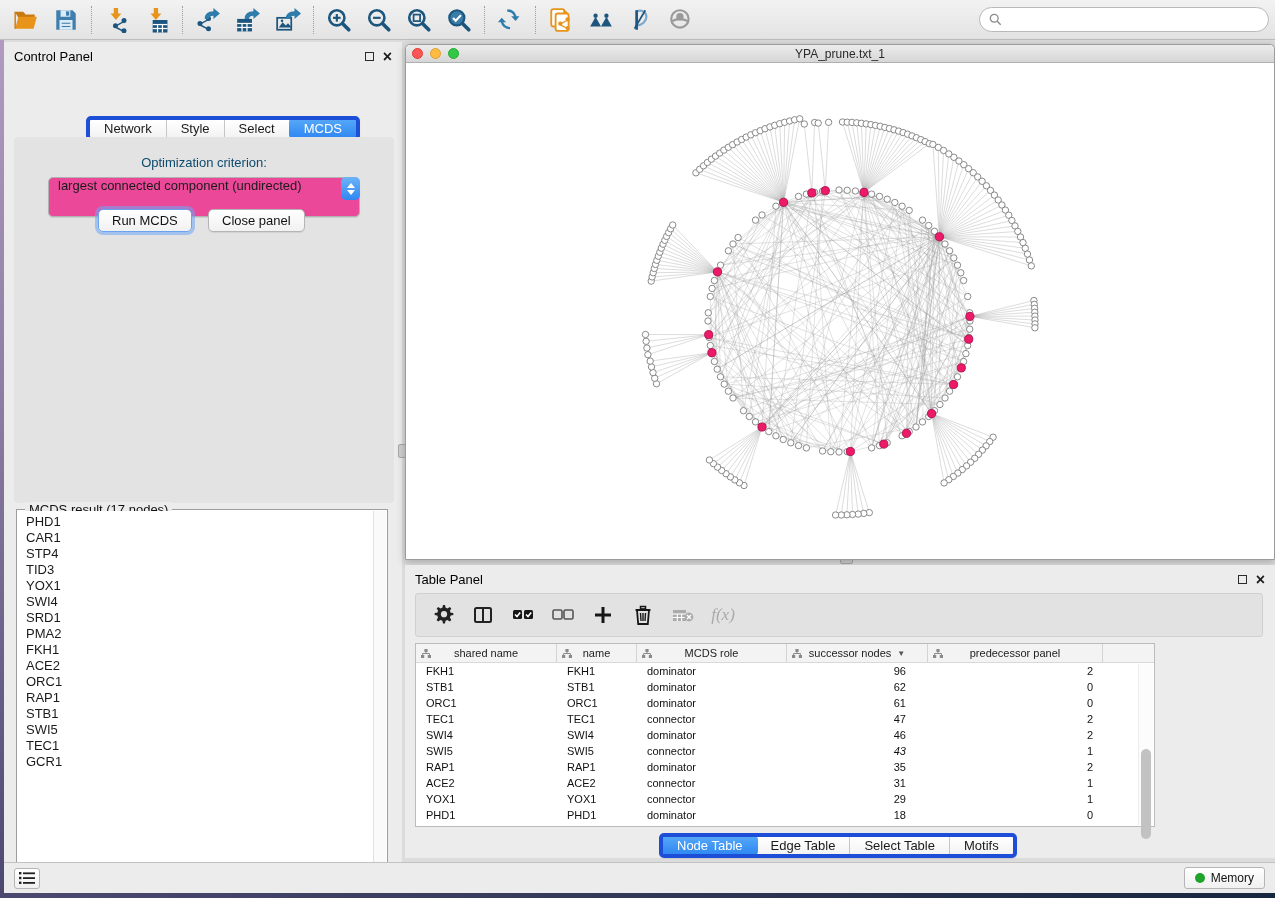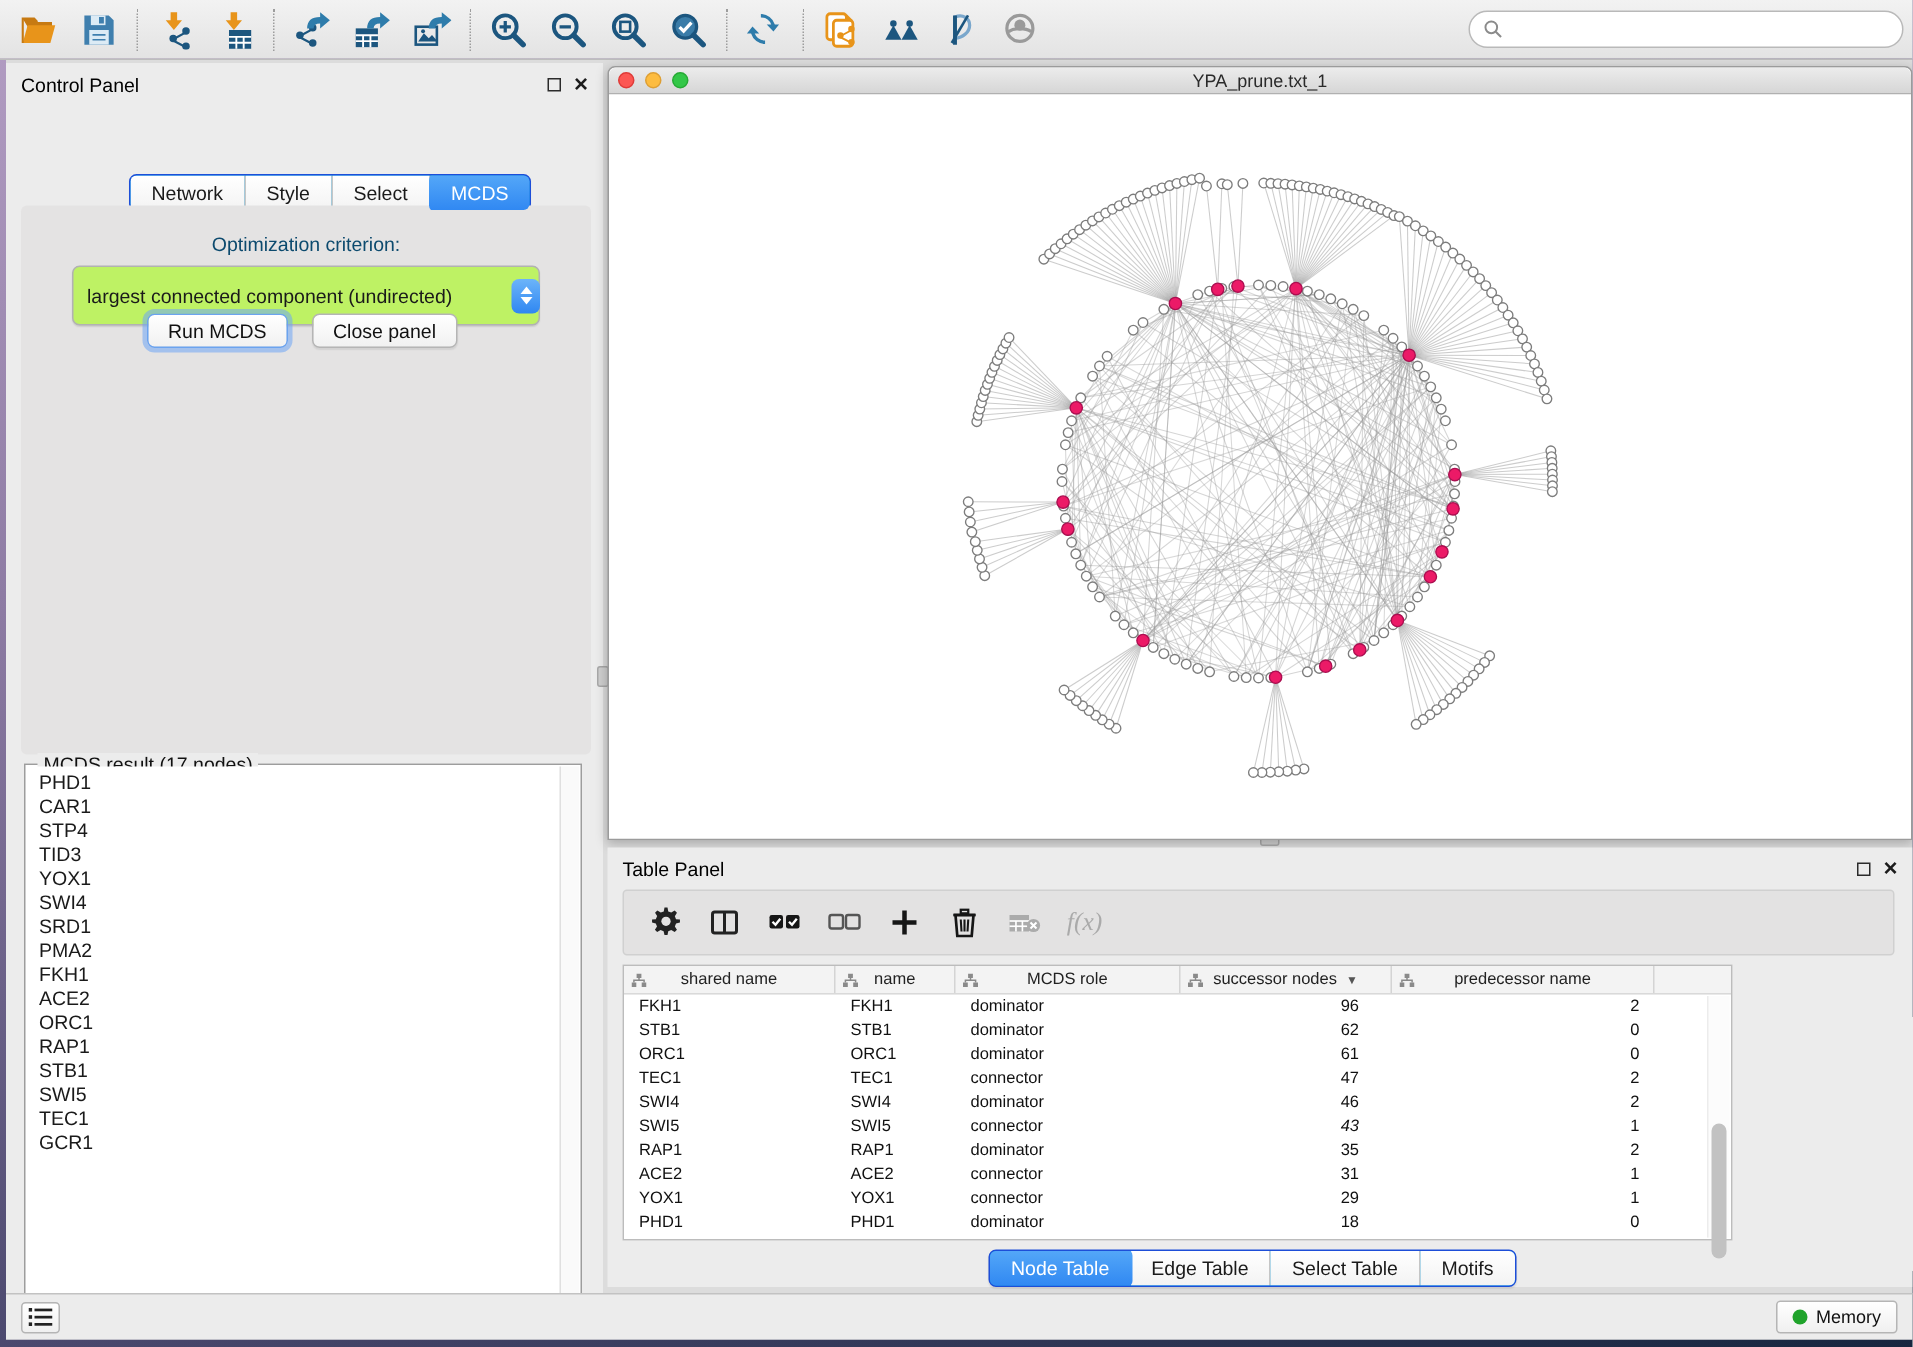--- a/index.html
+++ b/index.html
@@ -27,33 +27,33 @@
   #content-region { left:4px; top:40px; width:1271px; height:853px; background:#dcdcdc; }
 
   
   #control-panel { left:4px; top:42px; width:398px; height:820px; background:#ececec; }
   .panel-title-row { height:28px; display:flex; align-items:center; padding:0 10px; }
   .panel-title { font-size:13px; color:#000000; }
   .win-icons { margin-left:auto; display:flex; align-items:center; gap:9px; }
   .float-ic { width:9px; height:9px; border:1.6px solid #2b2b2b; display:inline-block; }
   .close-ic { font-size:16px; font-weight:bold; color:#1b1b1b; line-height:9px; }
 
-  .seg-tabs { display:flex; height:25px; border:1px solid #1d4ed8; border-radius:5px;
-    background:#0ea5e9; overflow:hidden; box-shadow:0 1px 1px rgba(0,0,0,.08); }
+  .seg-tabs { display:flex; height:25px; border:4px solid #1d4ed8; border-radius:5px;
+    background:#d946ef; overflow:hidden; box-shadow:0 1px 1px rgba(0,0,0,.08); }
   .seg-tab { padding:0 14px; display:flex; align-items:center; font-size:13px;
     border-right:1px solid #c6c6c6; color:#1a1a1a; background:linear-gradient(#ffffff,#f3f3f3); }
   .seg-tab:last-child { border-right:none; }
   .seg-tab.active { background:linear-gradient(#55a8f8,#2f87f2); color:#fff; border-right:none;
     border-radius:4px; margin:-1px; padding:0 15px; position:relative; z-index:2;}
 
   #cp-tabs { left:82px; top:74px; }
   #cp-box { left:10px; top:95px; width:380px; height:366px; background:#e4e3e3; border-radius:4px; }
   #opt-label { left:0; top:18px; width:380px; text-align:center; font-size:13px; color:#0c4a6e; }
-  #criterion-select { left:34px; top:40px; width:312px; height:40px; background:#bef264; border:1px solid #b2b2b2;
-    border-radius:5px; display:flex; align-items:center; box-shadow:0 1px 1px rgba(0,0,0,.1);}
+  #criterion-select { left:34px; top:40px; width:312px; height:40px; background:#ec4899; border:1px solid #b2b2b2;
+    border-radius:5px; display:flex; align-items:flex-start; box-shadow:0 1px 1px rgba(0,0,0,.1);}
   #criterion-select .sel-text { flex:1; padding:0 9px; font-size:13px; white-space:nowrap; }
   .stepper { width:19px; height:23px; margin:-1px; border-radius:5px; background:linear-gradient(#6cb4f9,#2f87f2);
     display:flex; flex-direction:column; align-items:center; justify-content:center; gap:2px;}
   .stepper .tri-up { width:0;height:0;border-left:4px solid transparent;border-right:4px solid transparent;border-bottom:5px solid #fff;}
   .stepper .tri-dn { width:0;height:0;border-left:4px solid transparent;border-right:4px solid transparent;border-top:5px solid #fff;}
   .mac-btn { height:23px; border:1px solid #b5b5b5; border-radius:5px; background:linear-gradient(#ffffff,#f1f1f1);
     font-size:13px; padding:0 13px; display:inline-flex; align-items:center; justify-content:center; color:#111;
     box-shadow:0 1px 1px rgba(0,0,0,.08); }
   #run-mcds { left:84px; top:72px; border-color:#6ba3ef; box-shadow:0 0 0 3px rgba(110,165,245,.55); }
   #close-panel { left:194px; top:72px; }
@@ -1090,21 +1090,21 @@
           <span>successor nodes</span>
           <span class="chev">▼</span>
         </div>
         <div class="hcell" style="width: 175px;">
           <svg class="tree-ic" width="10" height="9" viewBox="0 0 10 9">
             <rect x="3.4" y="0" width="3.2" height="3" fill="#8a8a8a"></rect>
             <rect x="0" y="6" width="3.2" height="3" fill="#8a8a8a"></rect>
             <rect x="6.8" y="6" width="3.2" height="3" fill="#8a8a8a"></rect>
             <path d="M5 3v1.5M1.6 6V4.5h6.8V6" stroke="#8a8a8a" fill="none"></path>
           </svg>
-          <span>predecessor name</span>
+          <span>predecessor panel</span>
         </div>
         <div class="hcell" style="flex: 1 1 0%; border-right: none;"></div>
       </div>
     <div id="nt-body">
         <div class="trow">
           <div class="tcell" style="width: 141px;">FKH1</div>
           <div class="tcell" style="width: 80px;">FKH1</div>
           <div class="tcell" style="width: 150px;">dominator</div>
           <div class="tcell num" style="width: 141px; padding-right: 22px;">96</div>
           <div class="tcell num" style="width: 175px;">2</div>

